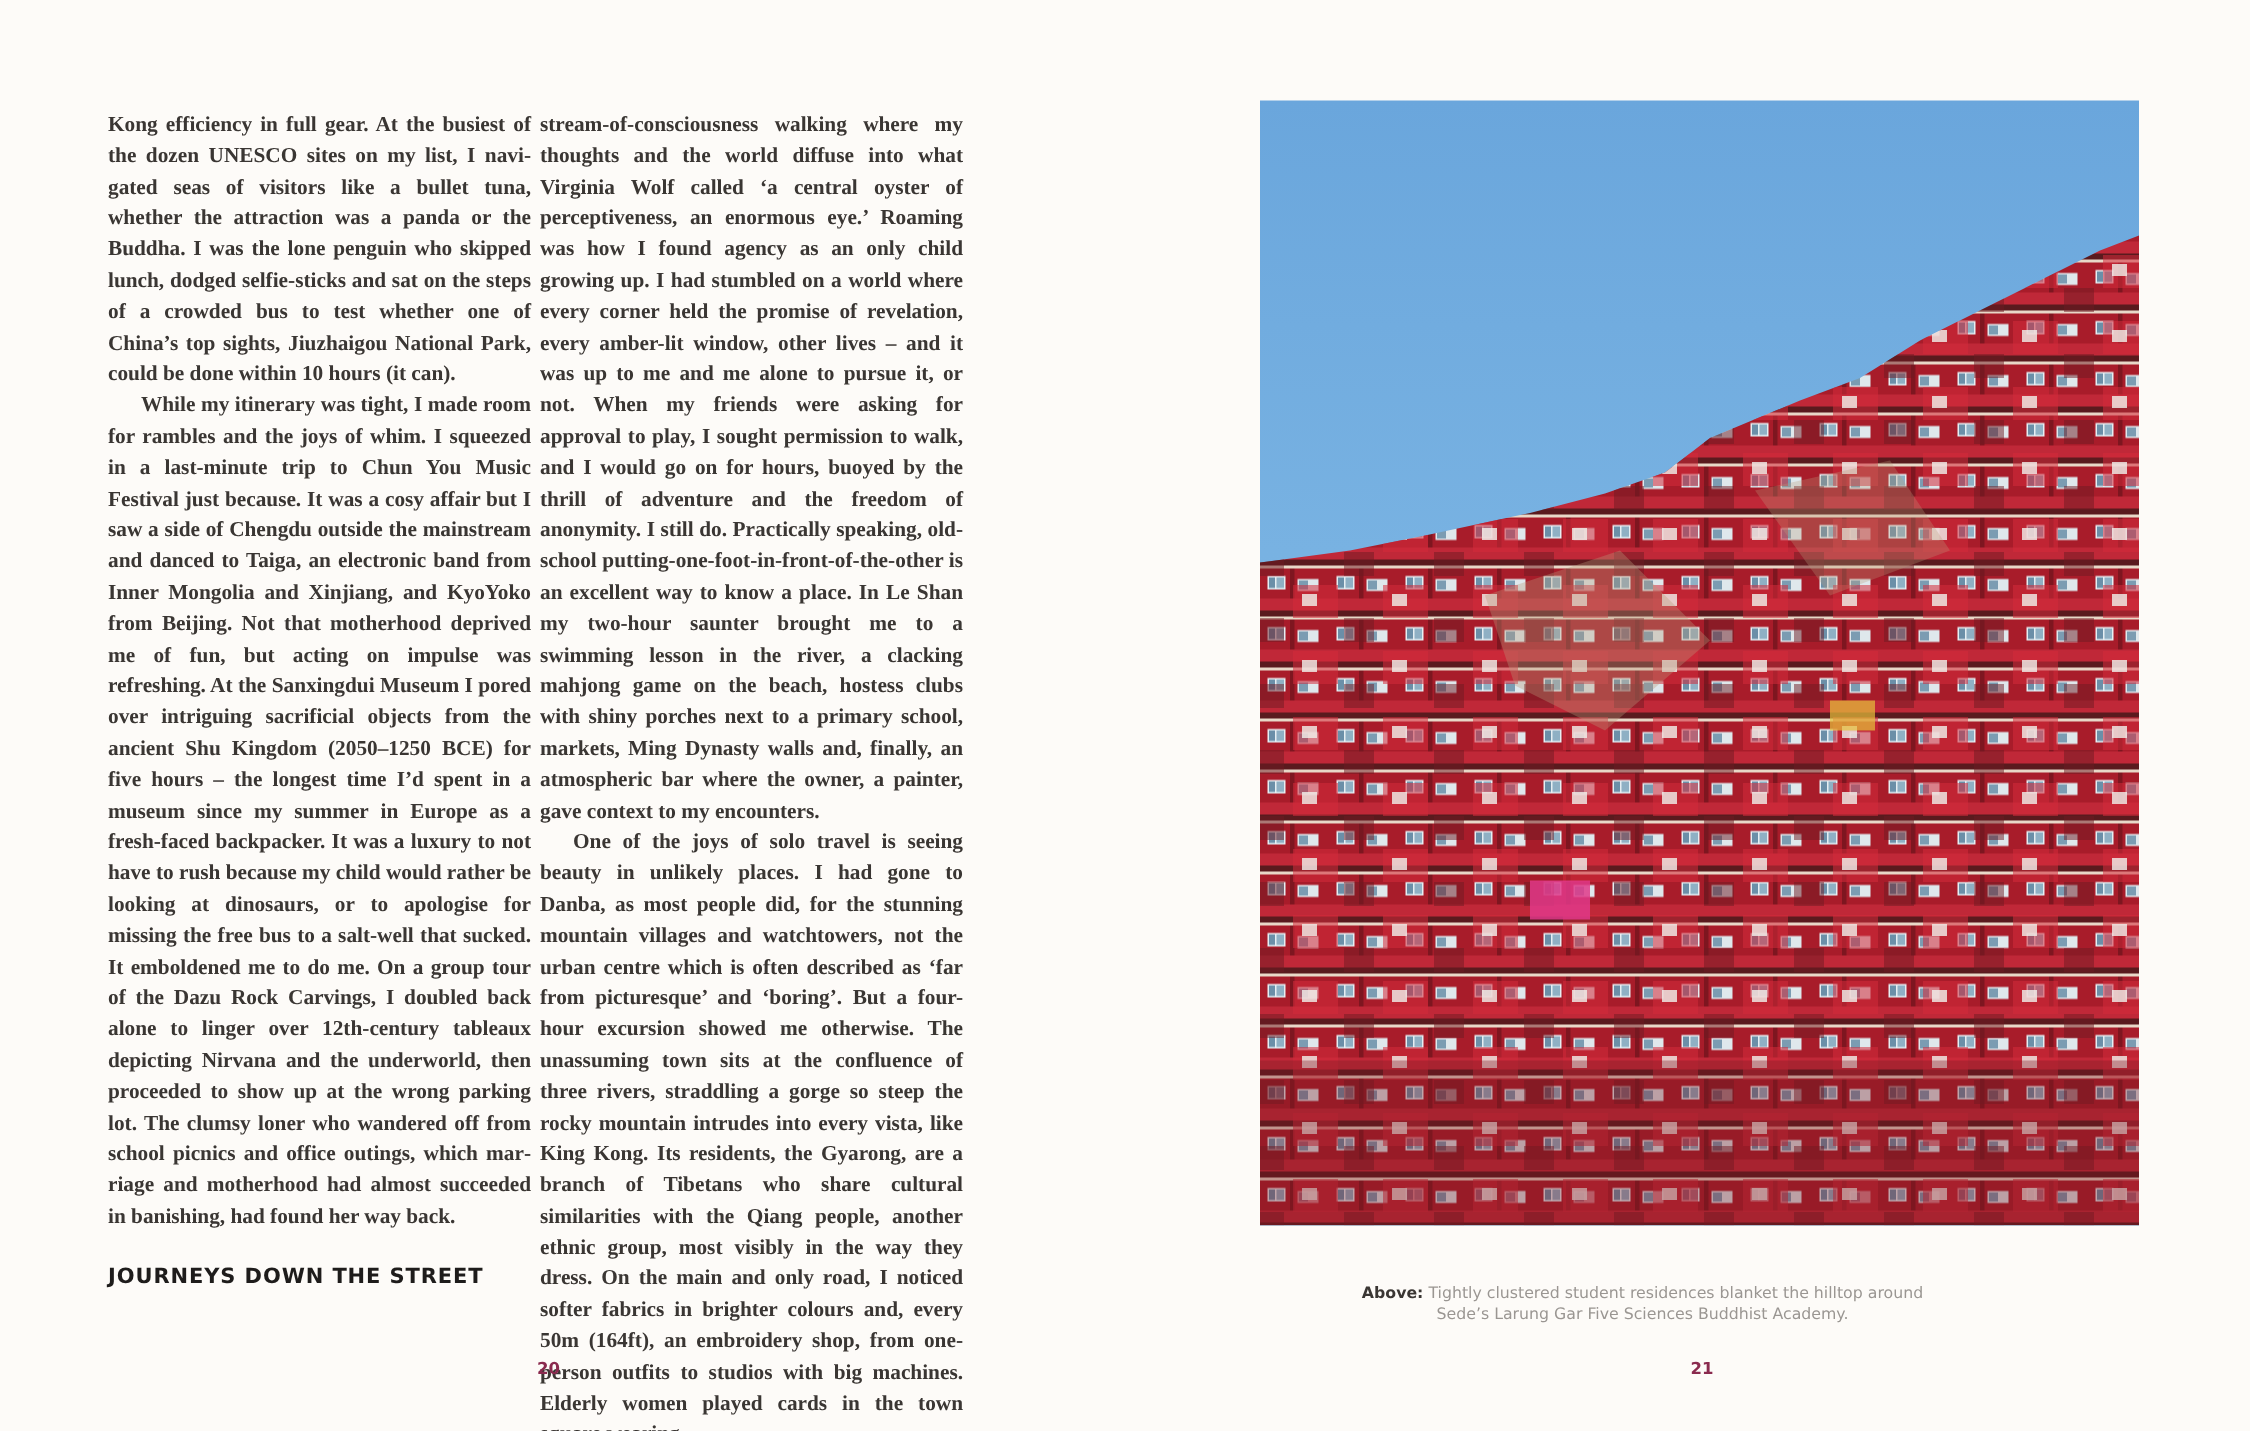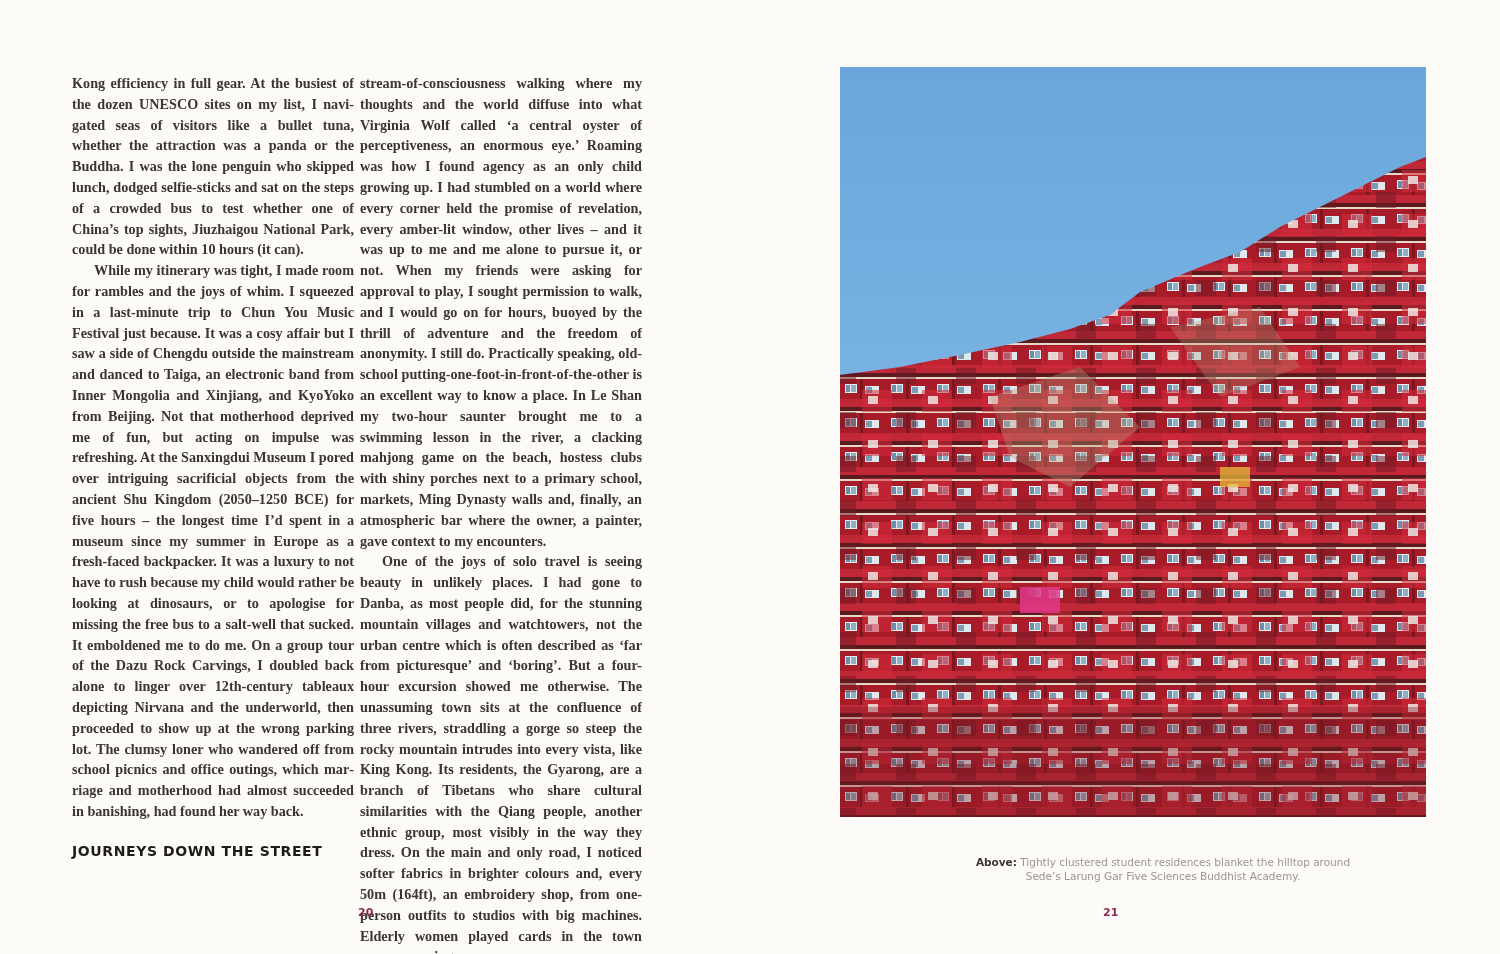--- a/index.html
+++ b/index.html
@@ -37,32 +37,32 @@
     }
     .page-num {
       position: absolute;
       top: 906px;
       font-family: "DejaVu Sans", sans-serif;
       font-weight: bold;
       font-size: 11px;
       color: #8a2a4e;
     }
     .pn-left { left: 358px; }
-    .pn-right { left: 1103px; }
+    .pn-right { left: 1127px; }
     .photo {
       position: absolute;
       left: 840px; top: 67px;
       width: 586px; height: 750px;
       overflow: hidden;
       background: linear-gradient(180deg, #6aa6dc 0%, #78b2e2 40%, #86bde6 100%);
     }
     .photo svg { position: absolute; inset: 0; }
     .caption {
       position: absolute;
-      left: 968px; top: 855px;
+      left: 900px; top: 855px;
       width: 390px;
       text-align: center;
       font-family: "DejaVu Sans", sans-serif;
       font-size: 10.5px;
       line-height: 14px;
       color: #9a9692;
     }
     .caption .cap-label { color: #3a3633; font-weight: bold; }
   </style>
 </head>

